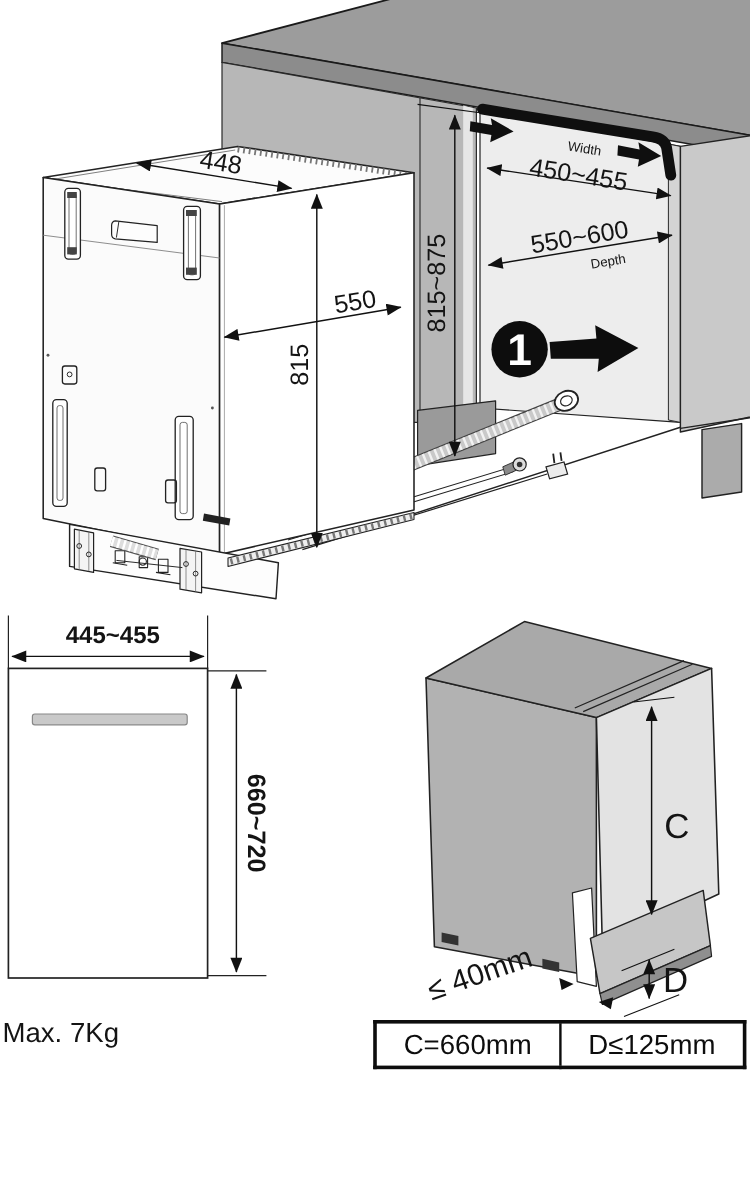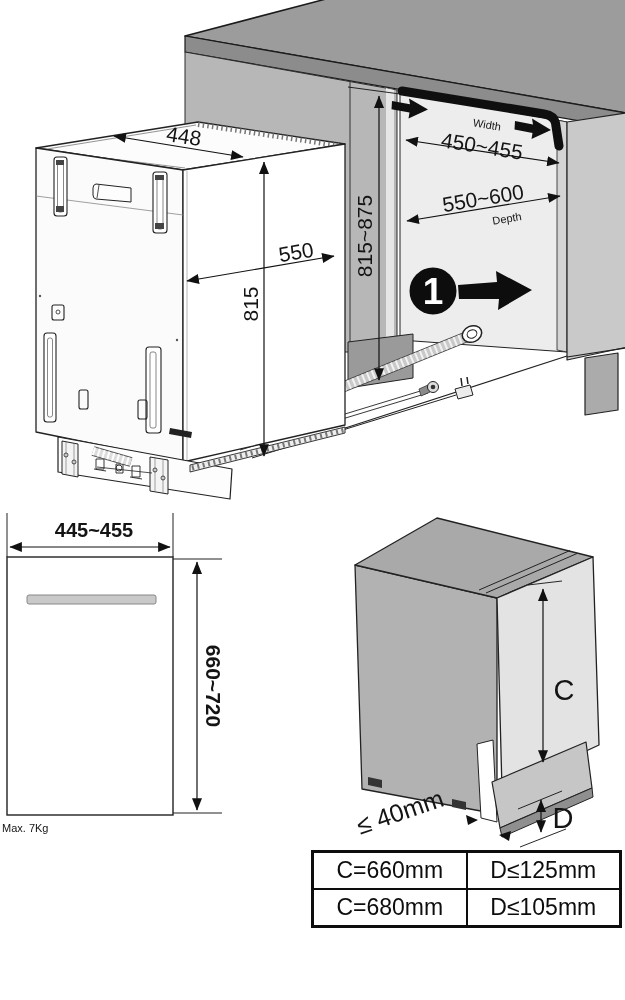--- a/index.html
+++ b/index.html
@@ -179,32 +179,28 @@
 <div class="lbl" style="left:296px;top:252px;font-size:21px;transform:translate(-50%,-50%) rotate(-9.5deg);">550</div>
 <div class="lbl" style="left:250px;top:304px;font-size:21px;transform:translate(-50%,-50%) rotate(-90deg);">815</div>
 <div class="lbl" style="left:364px;top:236px;font-size:21px;transform:translate(-50%,-50%) rotate(-90deg);">815~875</div>
 <div class="lbl" style="left:487px;top:125px;font-size:11px;transform:translate(-50%,-50%) rotate(9deg);">Width</div>
 <div class="lbl" style="left:482px;top:146px;font-size:21px;transform:translate(-50%,-50%) rotate(9deg);">450~455</div>
 <div class="lbl" style="left:483px;top:198px;font-size:21px;transform:translate(-50%,-50%) rotate(-9.5deg);">550~600</div>
 <div class="lbl" style="left:507px;top:219px;font-size:11px;transform:translate(-50%,-50%) rotate(-9.5deg);">Depth</div>
 
 <div class="lbl" style="left:94px;top:530px;font-size:20px;font-weight:bold;">445~455</div>
 <div class="lbl" style="left:213px;top:686px;font-size:21px;font-weight:bold;transform:translate(-50%,-50%) rotate(90deg);">660~720</div>
-<div class="lbl corner" style="left:2px;top:823px;font-size:11px;">Max. 7Kg</div>
+<div class="lbl corner" style="left:2px;top:849px;font-size:23px;">Max. 7Kg</div>
 
 <div class="lbl" style="left:400px;top:812px;font-size:25px;font-weight:500;transform:translate(-50%,-50%) rotate(-19deg);">≤ 40mm</div>
 <div class="lbl" style="left:564px;top:690px;font-size:29px;">C</div>
 <div class="lbl" style="left:563px;top:818px;font-size:29px;">D</div>
 
 <table class="dim-table">
   <tbody>
     <tr>
       <td>C=660mm</td>
       <td>D≤125mm</td>
     </tr>
-    <tr>
-      <td>C=680mm</td>
-      <td>D≤105mm</td>
-    </tr>
   </tbody>
 </table>
 
 </div>
 
 </body></html>

